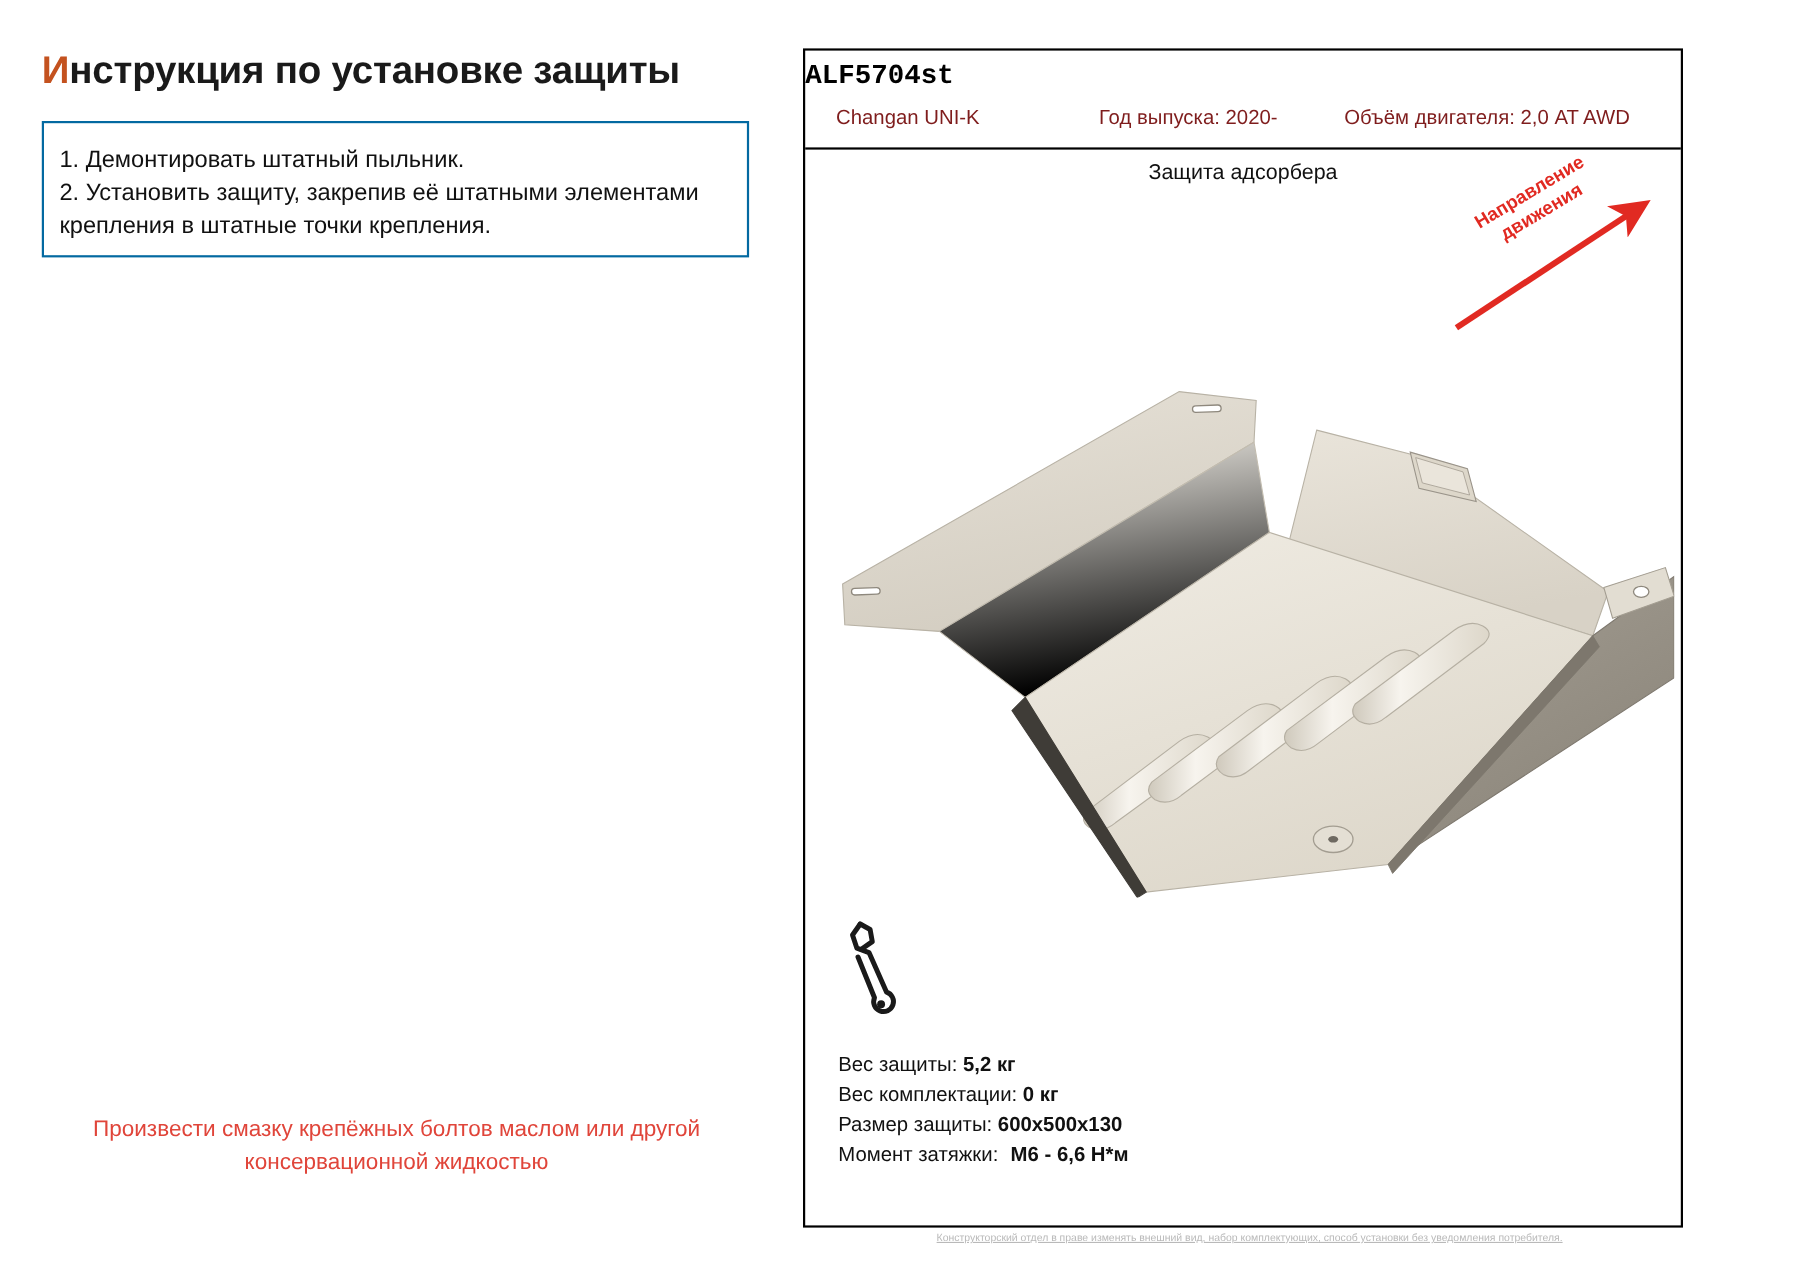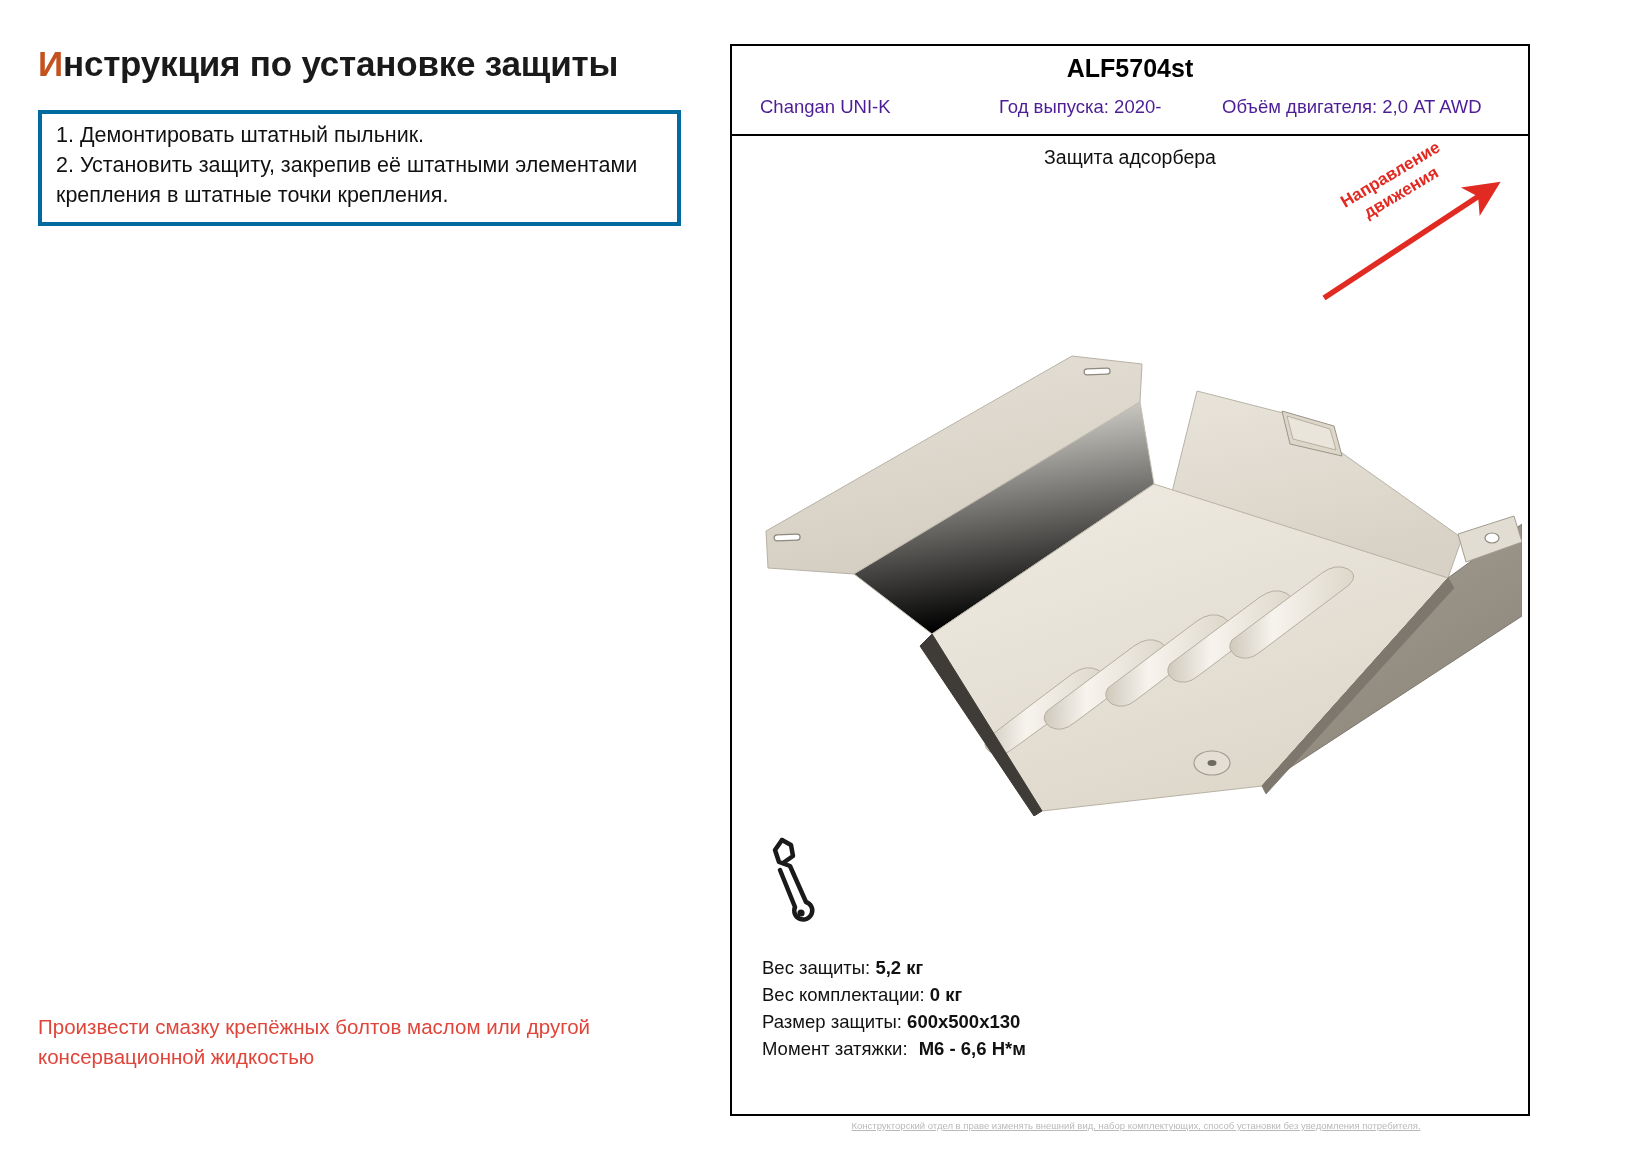--- a/index.html
+++ b/index.html
@@ -39,39 +39,39 @@
     color: #1a1a1a;
   }
   #instruction-title .accent-letter {
     color: #c4521f;
   }
   #steps-box {
     position: absolute;
     left: 38px;
     top: 110px;
     width: 643px;
-    border: 4px solid #0369a1;
+    border: 2px solid #0369a1;
     box-sizing: border-box;
-    padding: 6px 14px 12px 14px;
+    padding: 18px 14px 12px 14px;
   }
   .step-line {
     font-size: 21.5px;
     line-height: 30px;
     color: #111111;
     white-space: nowrap;
   }
   .step-line.wrapped {
     white-space: normal;
   }
   #lubricate-note {
     position: absolute;
     left: 38px;
     top: 1012px;
     width: 645px;
-    text-align: left;
+    text-align: center;
     font-size: 20.5px;
     line-height: 30px;
     color: #e0453a;
   }
 
   
   #right-frame {
     position: absolute;
     left: 730px;
     top: 44px;
@@ -88,37 +88,38 @@
     width: 100%;
     height: 90px;
     border-bottom: 2px solid #000000;
     box-sizing: border-box;
   }
   #article-code {
     position: absolute;
     top: 8px;
     left: 0;
     width: 100%;
-    text-align: center;
+    text-align: left;
     font-size: 25px;
     font-weight: bold;
     color: #000;
+    font-family: Liberation Mono, monospace;
   }
   #vehicle-row {
     position: absolute;
     top: 50px;
     left: 0;
     width: 100%;
     height: 30px;
   }
   .vehicle-field {
     position: absolute;
     font-size: 18.5px;
     white-space: nowrap;
-    color: #4c1d95;
+    color: #7f1d1d;
   }
   #vehicle-model  { left: 28px; }
   #vehicle-year   { left: 243px; margin-left: 24px; }
   #vehicle-engine { left: 490px; }
 
   #product-name {
     position: absolute;
     top: 100px;
     left: 0;
     width: 100%;

